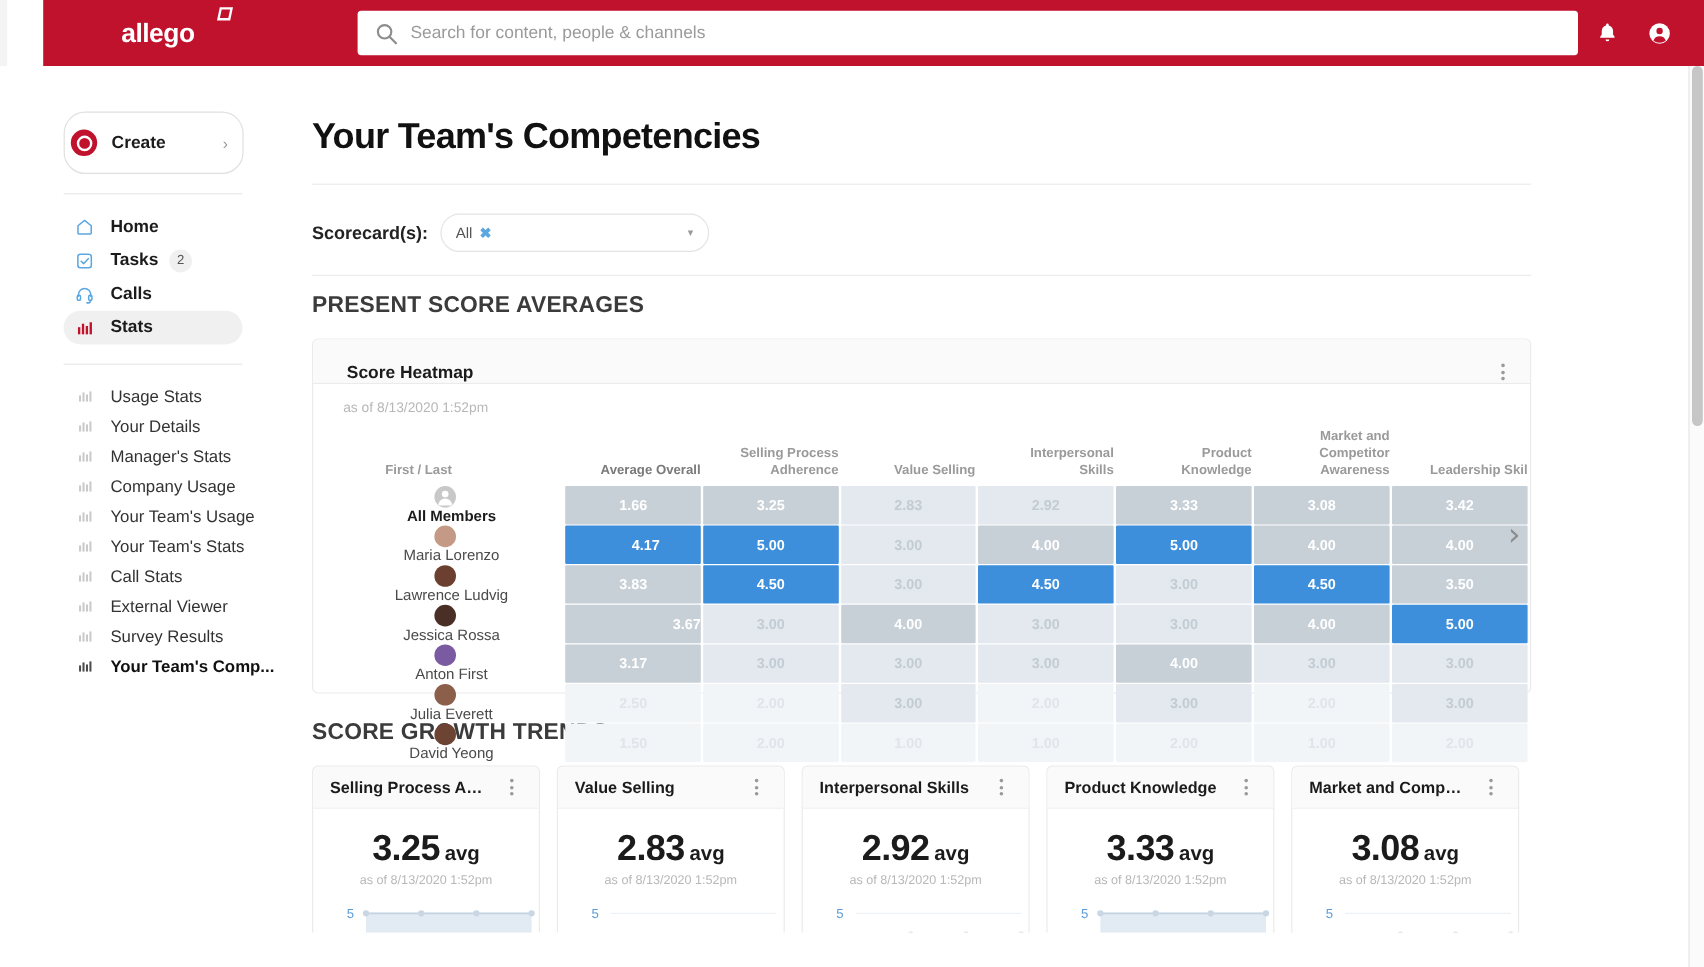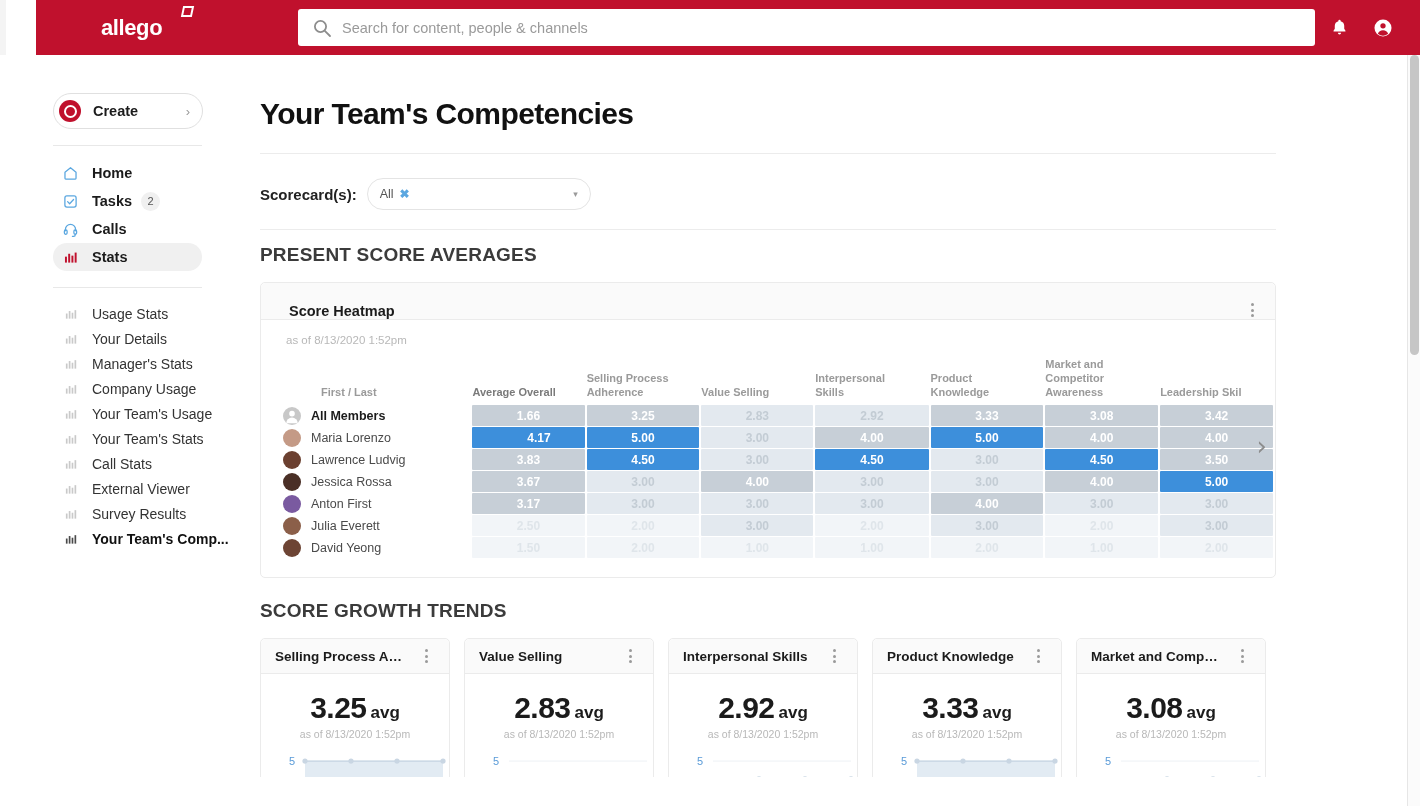--- a/index.html
+++ b/index.html
@@ -44,21 +44,21 @@
     display: flex; align-items: center; gap: 22px;
   }
   .topbar-icons svg { display: block; }
 
   
   .sidebar {
     position: absolute; left: 0; top: 55px; width: 230px; height: 751px;
     background: #fff; padding-top: 38px;
   }
   .create-btn {
-    margin: 0 28px 0 53px; height: 36px; width: 150px;
+    margin: 0 28px 0 53px; height: 52px; width: 150px;
     border: 1px solid #e0e0e0; border-radius: 18px;
     display: flex; align-items: center; background: #fff;
     cursor: pointer;
   }
   .create-ring {
     width: 22px; height: 22px; border-radius: 50%;
     background: #c0112d; margin-left: 5px;
     display: flex; align-items: center; justify-content: center; flex: none;
   }
   .create-ring::after {
@@ -141,27 +141,27 @@
   .asof { margin: 14px 0 0 25px; font-size: 11.5px; color: #b8b8b8; }
 
   .hm-scroll { position: relative; margin-top: 11px; overflow: hidden; }
   table.heat { border-collapse: separate; border-spacing: 2px 1px; margin-left: 20px; }
   table.heat th {
     font-size: 11px; font-weight: 700; color: #9a9a9a;
     padding: 0 0 5px 0; vertical-align: bottom; line-height: 1.25;
     white-space: pre-line;
   }
   table.heat th.th-name { width: 190px; text-align: left; padding-left: 38px; color:#9a9a9a; }
-  table.heat th.th-col  { width: 115px; text-align: left; }
+  table.heat th.th-col  { width: 115px; text-align: right; }
   table.heat th.th-col.bold-h { color: #7a7a7a; }
   table.heat td.c-name {
     height: 21px; font-size: 12.5px; color: #4a4a4a; padding-left: 0;
     white-space: nowrap;
   }
-  .name-cell { display: flex; align-items: center; }
+  .name-cell { display: flex; align-items: center; flex-direction: column; }
   .avatar {
     width: 18px; height: 18px; border-radius: 50%; flex: none;
     margin-right: 10px; background: #d6d6d6;
     display: flex; align-items: center; justify-content: center;
     overflow: hidden;
   }
   .name-txt { font-size: 12.5px; }
   .row-all .name-txt { font-weight: 700; color: #1b1b1b; }
   table.heat td.cell {
     height: 21px; text-align: center; font-size: 12px; font-weight: 700;
@@ -516,21 +516,21 @@
                 <td class="cell" style="background: rgb(61, 143, 219); color: rgb(255, 255, 255);">4.50</td>
                 <td class="cell" style="background: rgb(199, 207, 215); color: rgb(255, 255, 255);">3.50</td>
               </tr>
               <tr class="">
                 <td class="c-name">
                   <div class="name-cell">
                     <span class="avatar" style="background: rgb(74, 47, 38);"></span>
                     <span class="name-txt">Jessica Rossa</span>
                   </div>
                 </td>
-                <td class="cell" style="background: rgb(199, 207, 215); color: rgb(255, 255, 255);">3.67</td>
+                <td class="cell" style="background: rgb(199, 207, 215); color: rgb(255, 255, 255); text-align: right;">3.67</td>
                 <td class="cell" style="background: rgb(227, 233, 239); color: rgb(195, 204, 212);">3.00</td>
                 <td class="cell" style="background: rgb(199, 207, 215); color: rgb(255, 255, 255);">4.00</td>
                 <td class="cell" style="background: rgb(227, 233, 239); color: rgb(195, 204, 212);">3.00</td>
                 <td class="cell" style="background: rgb(227, 233, 239); color: rgb(195, 204, 212);">3.00</td>
                 <td class="cell" style="background: rgb(199, 207, 215); color: rgb(255, 255, 255);">4.00</td>
                 <td class="cell" style="background: rgb(61, 143, 219); color: rgb(255, 255, 255);">5.00</td>
               </tr>
               <tr class="">
                 <td class="c-name">
                   <div class="name-cell">

